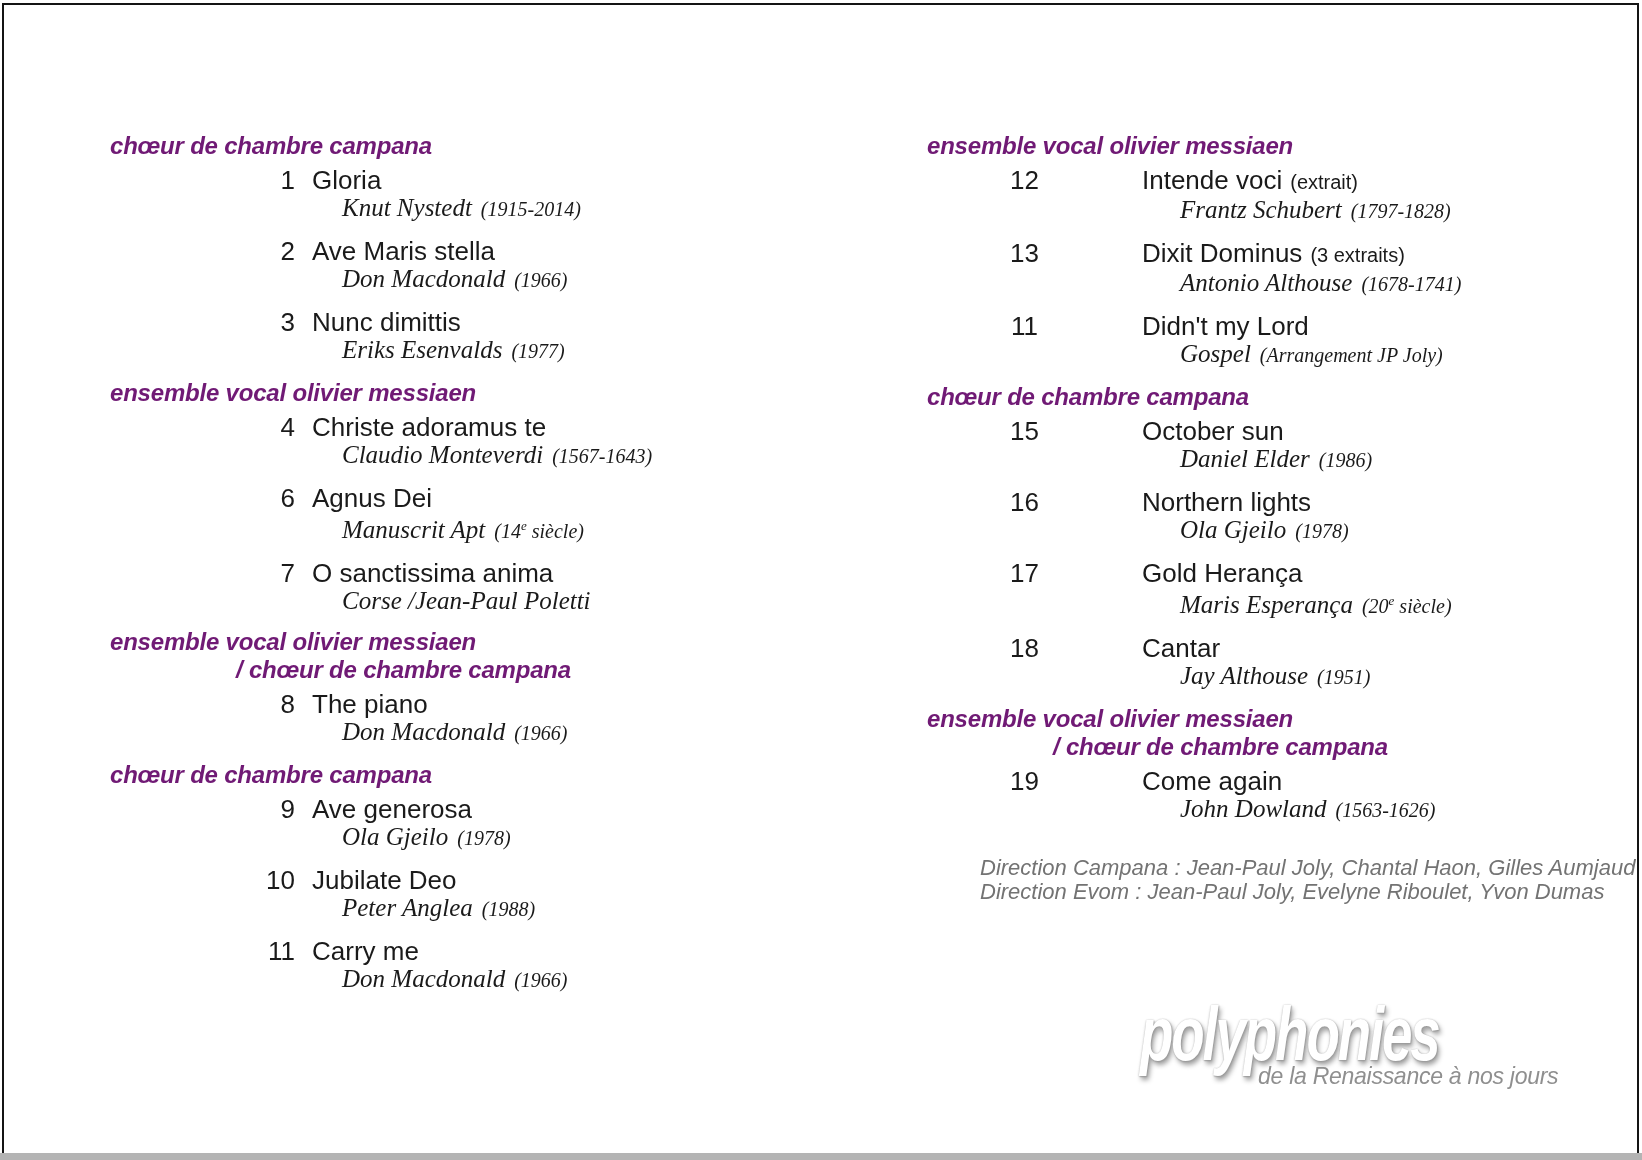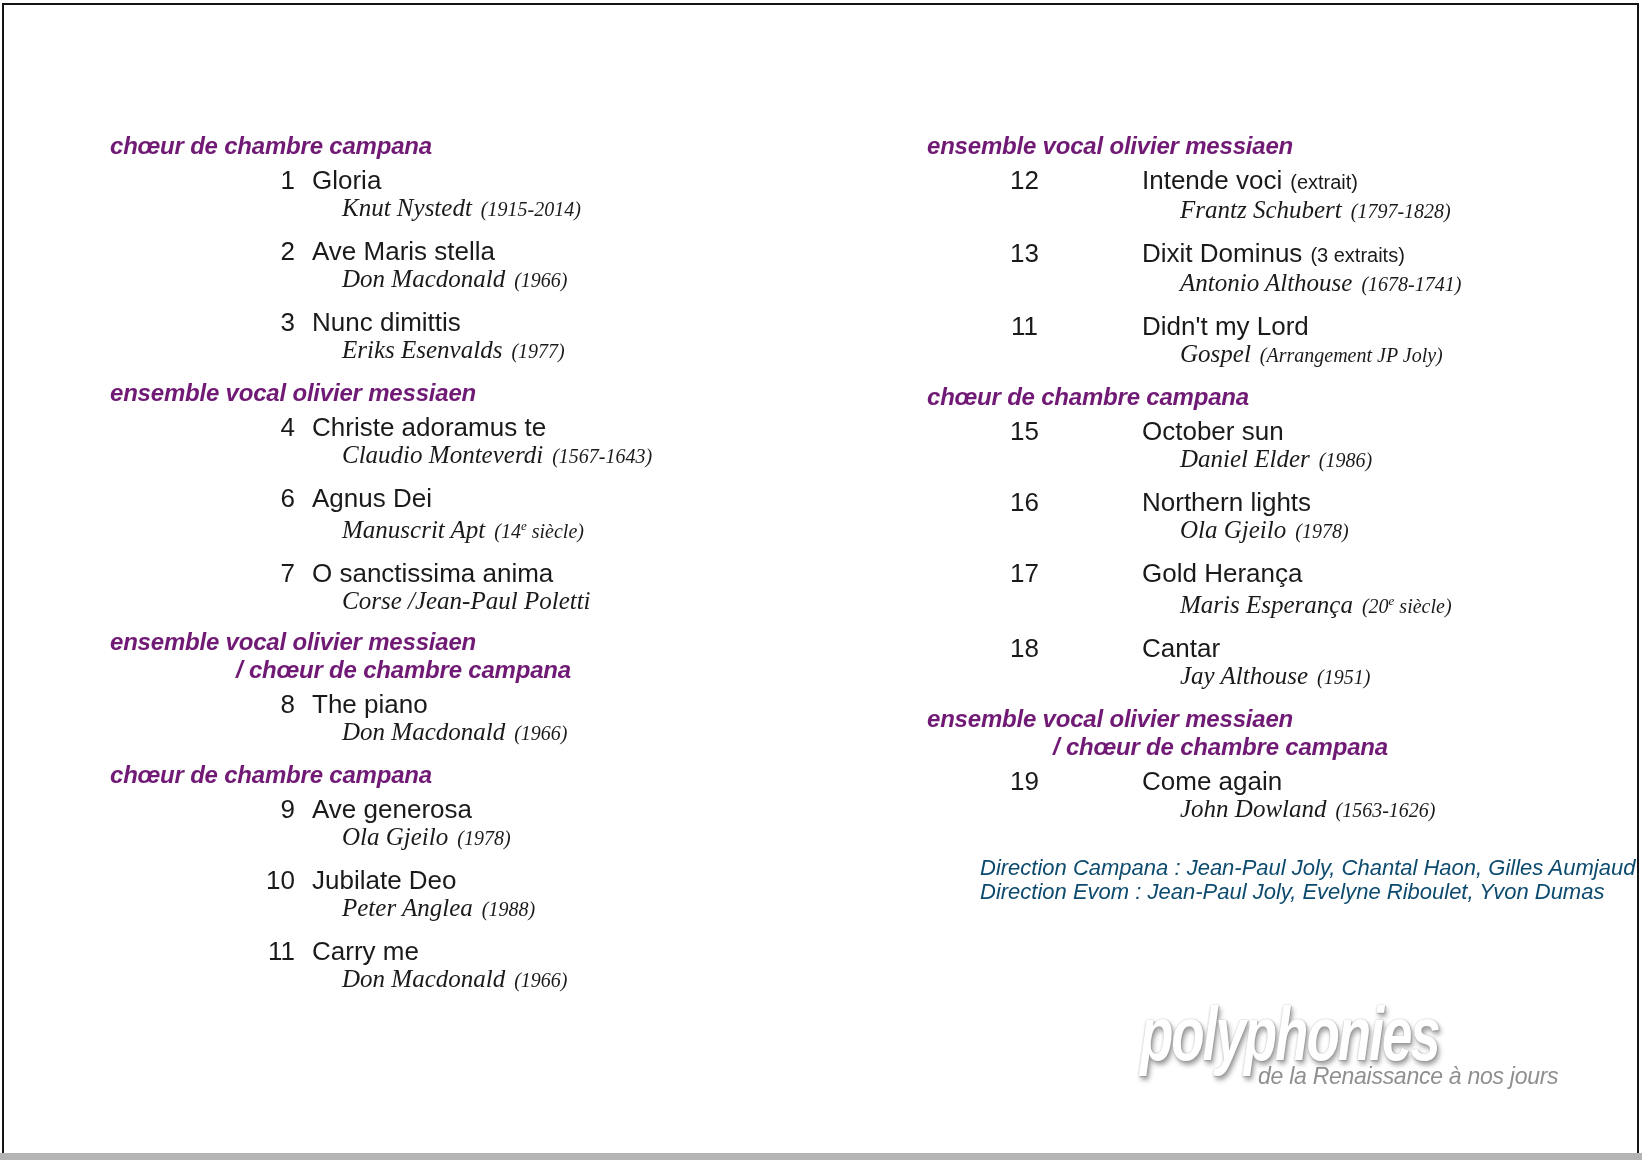--- a/index.html
+++ b/index.html
@@ -32,21 +32,21 @@
   .col-right .bd{margin-left:20px;}
   .tl{font-size:26px;line-height:28px;white-space:nowrap;}
   .tn{font-size:20px;margin-left:8px;}
   .cl{font-size:25px;font-style:italic;line-height:27px;white-space:nowrap;font-family:Liberation Serif, serif;}
   .col-left .cl{padding-left:30px;}
   .col-right .cl{padding-left:38px;text-align:center;}
   .cn{font-size:20px;margin-left:9px;}
   .cn .sup{font-size:13px;vertical-align:super;}
   .credits{
     position:absolute;left:980px;top:856px;font-size:22px;font-style:italic;
-    line-height:24px;color:#0c4a6e;white-space:nowrap;
+    line-height:24px;color:#737373;white-space:nowrap;
   }
   .logo-word{
     position:absolute;left:1140px;top:990px;
     font-size:76px;font-weight:bold;font-style:italic;color:#ffffff;
     letter-spacing:-3px;white-space:nowrap;
     transform:scaleX(0.72);transform-origin:left top;
     text-shadow:1px 1px 2px #9a9a9a,3px 4px 6px #9f9f9f,0 0 2px #c2c2c2;
   }
   .logo-tagline{
     position:absolute;left:1258px;top:1062px;

